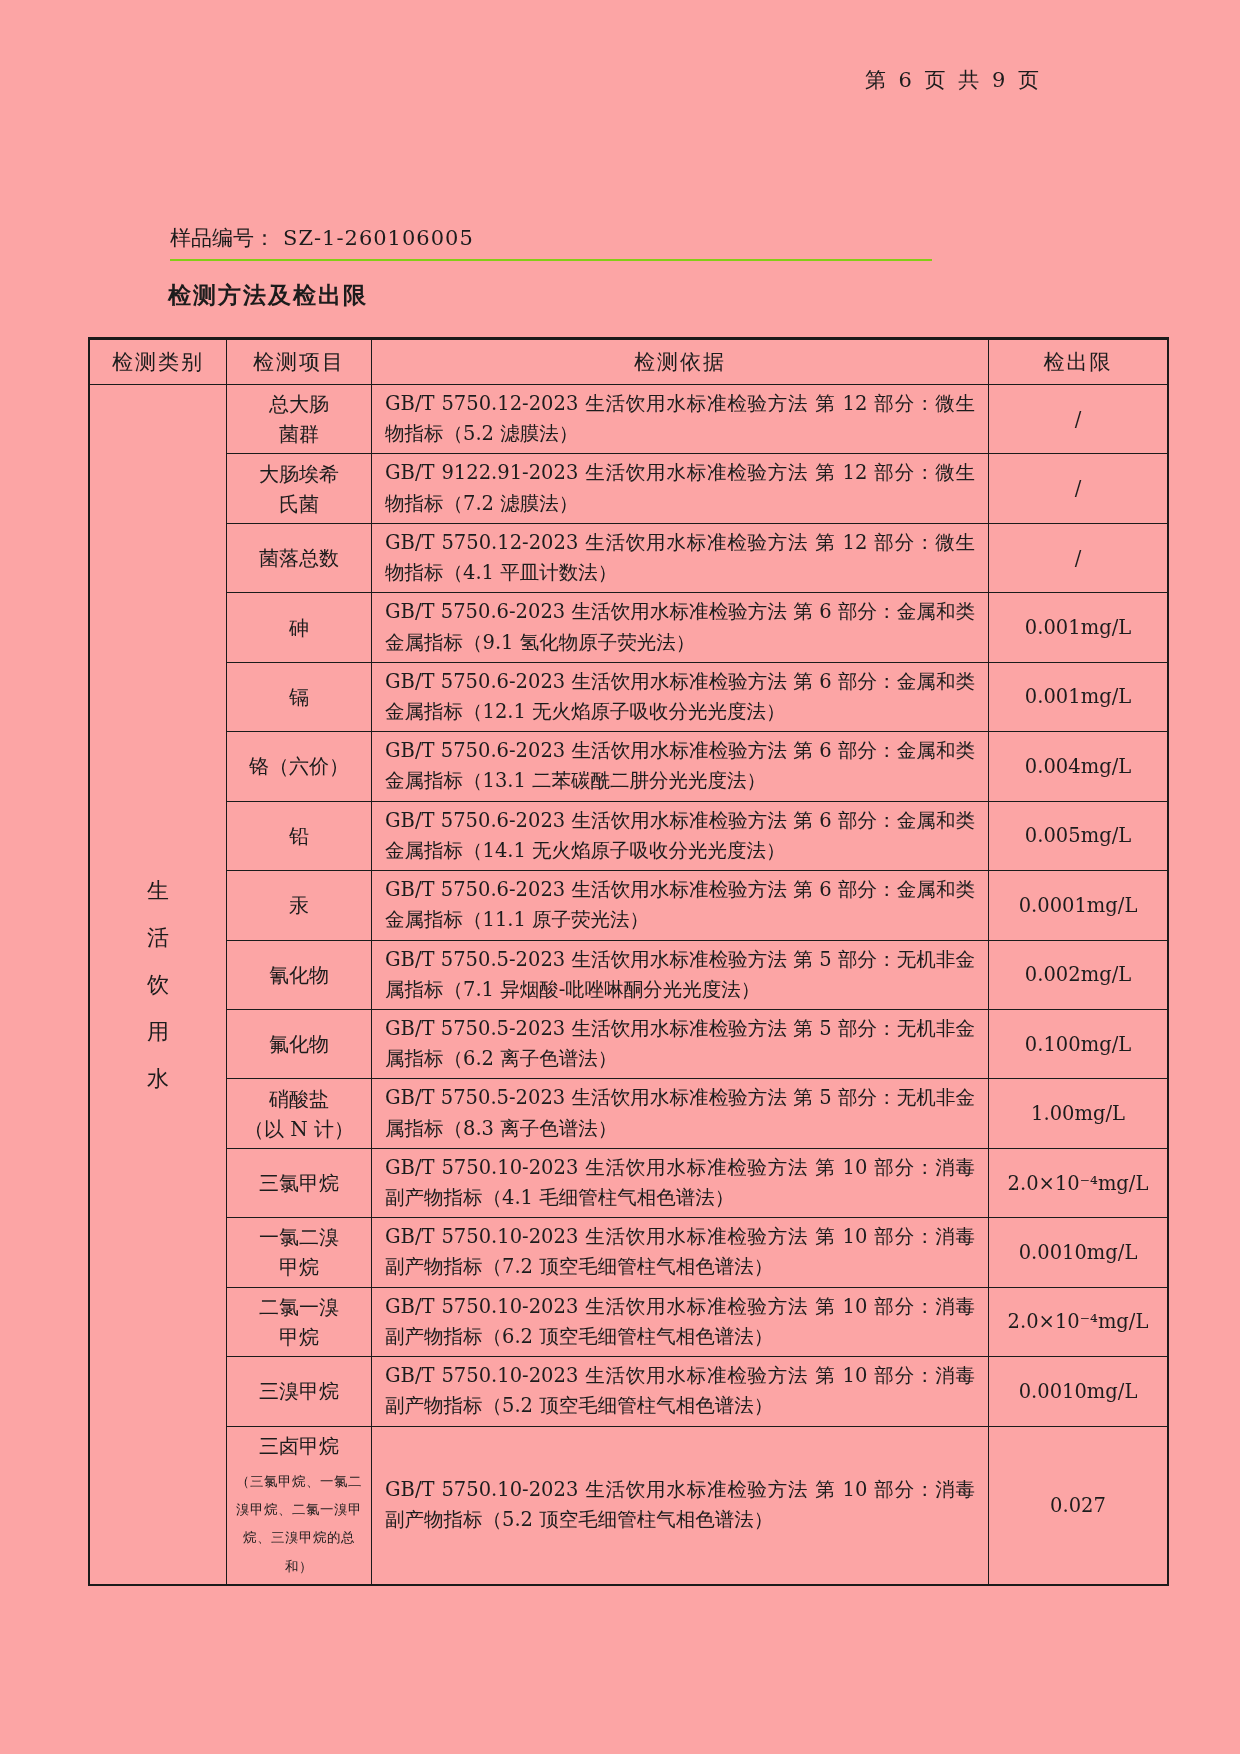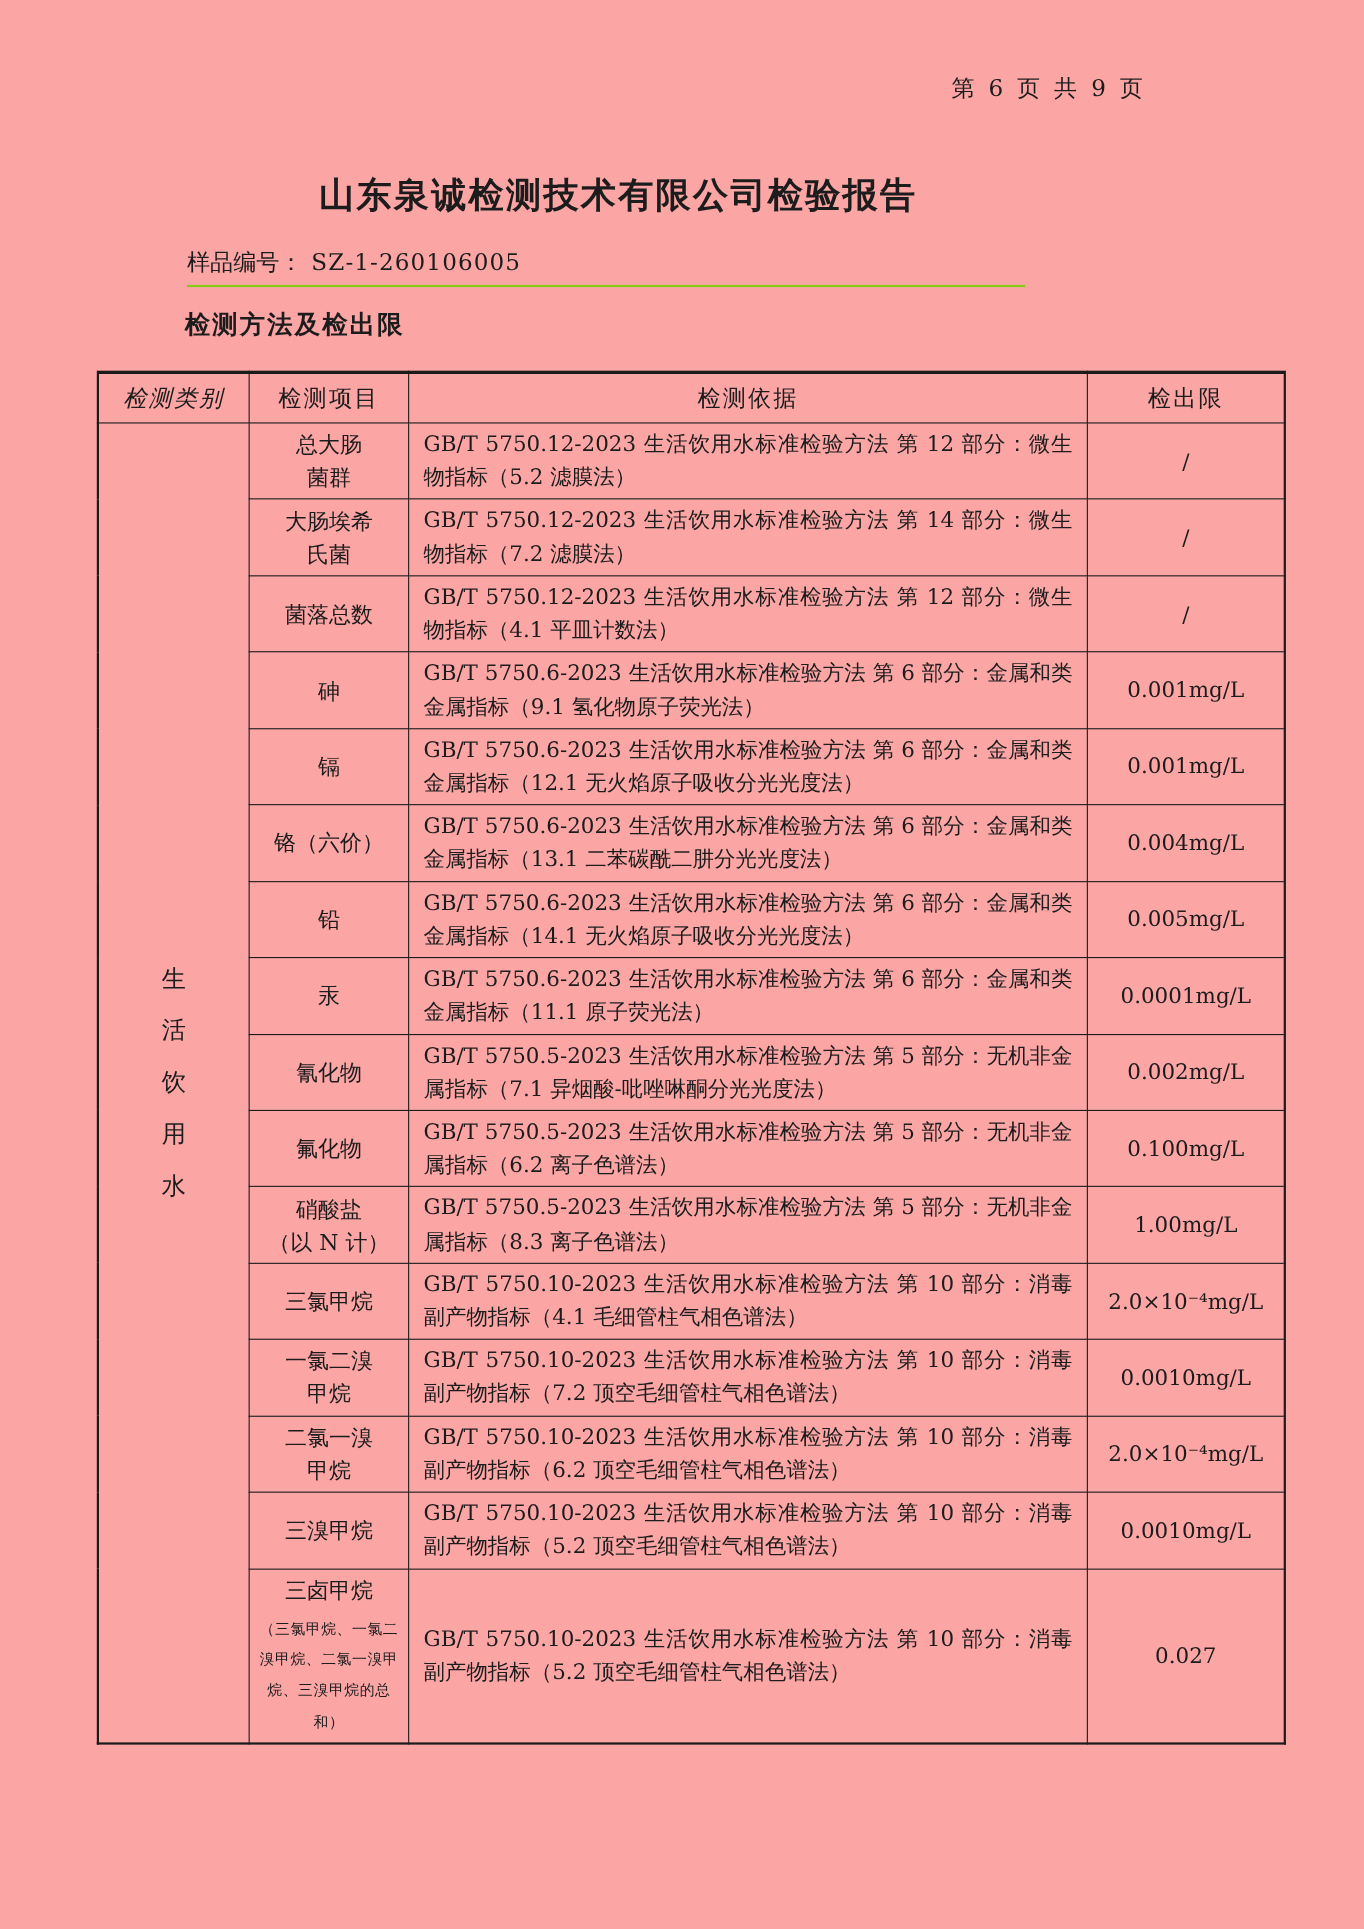--- a/index.html
+++ b/index.html
@@ -64,21 +64,21 @@
   }
   .methods-table { border-width: 2.5px; border-top-width: 3px; }
   .methods-table th {
     height: 40px;
     font-size: 21px;
     font-weight: normal;
     text-align: center;
     letter-spacing: 2px;
     padding: 2px;
   }
-  .col-category { width: 132px; font-style: italic; }
+  .col-category { width: 132px; }
   .col-item     { width: 140px; }
   .col-basis    { width: 612px; }
   .col-limit    { width: 174px; margin-top: 12px; }
   .methods-table td { height: 60px; }
   .category-cell {
     text-align: center;
     vertical-align: middle;
     font-size: 22px;
   }
   .cat-char { display: block; line-height: 47px; }
@@ -113,21 +113,20 @@
     padding: 2px 6px;
   }
 </style>
 </head>
 <body>
 
 <div class="page">
 
   <div class="page-indicator">第 6 页 共 9 页</div>
 
-  <h1 class="title">山东泉诚检测技术有限公司检验报告</h1>
 
   <div class="sample-line">
     <span class="sample-label">样品编号：</span><span class="sample-value">SZ-1-260106005</span>
   </div>
 
   <h2 class="section-heading">检测方法及检出限</h2>
 
   <table class="methods-table">
     <thead>
       <tr>
@@ -153,21 +152,21 @@
     </td>
     <td class="basis-cell">GB/T 5750.12-2023 生活饮用水标准检验方法 第 12 部分：微生物指标（5.2 滤膜法）</td>
     <td class="limit-cell">/</td>
   </tr>
         <tr>
     <td class="item-cell">
       <div class="item-main">大肠埃希
 氏菌</div>
 
     </td>
-    <td class="basis-cell">GB/T 5750.12-2023 生活饮用水标准检验方法 第 14 部分：微生物指标（7.2 滤膜法）</td>
+    <td class="basis-cell">GB/T 9122.91-2023 生活饮用水标准检验方法 第 12 部分：微生物指标（7.2 滤膜法）</td>
     <td class="limit-cell">/</td>
   </tr>
         <tr>
     <td class="item-cell">
       <div class="item-main">菌落总数</div>
 
     </td>
     <td class="basis-cell">GB/T 5750.12-2023 生活饮用水标准检验方法 第 12 部分：微生物指标（4.1 平皿计数法）</td>
     <td class="limit-cell">/</td>
   </tr>

